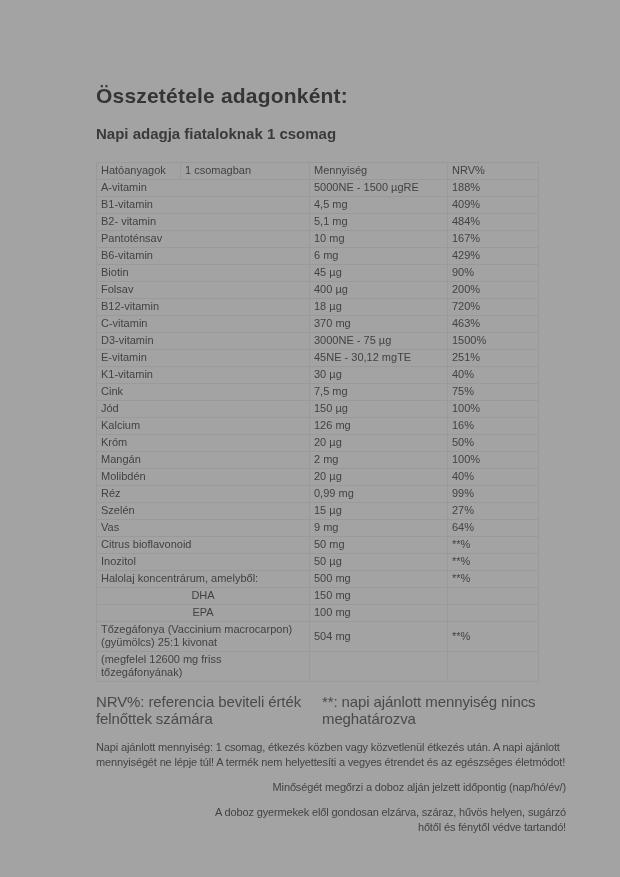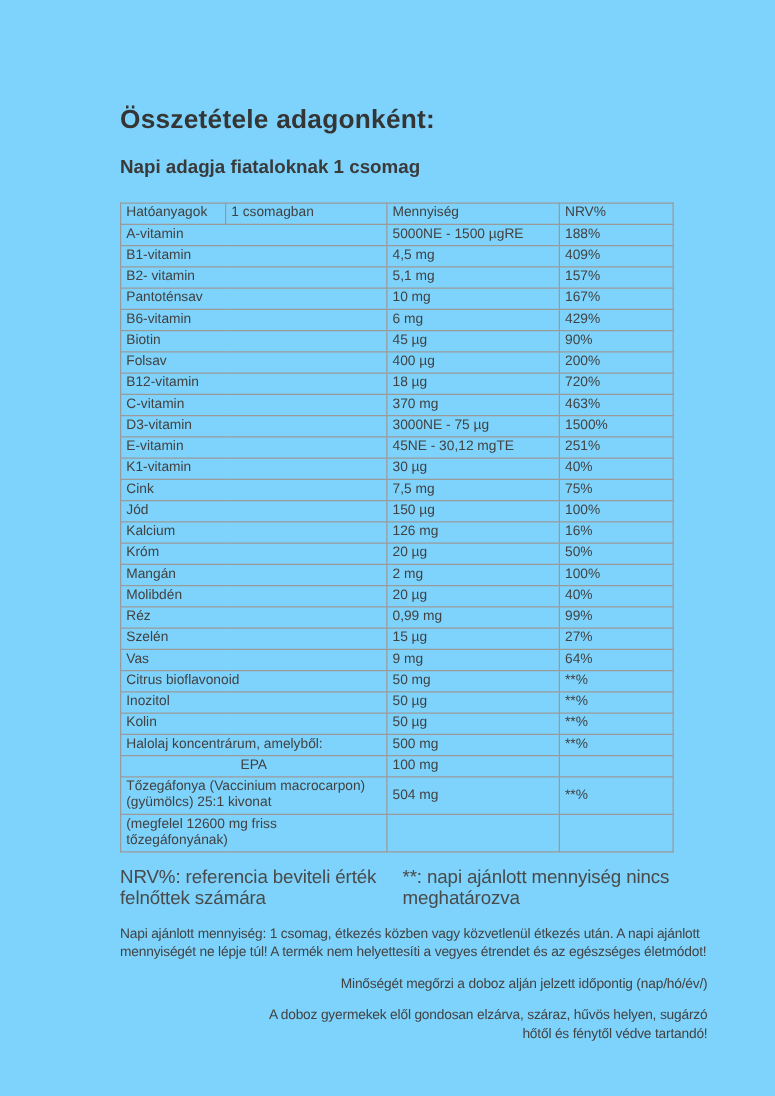--- a/index.html
+++ b/index.html
@@ -6,21 +6,21 @@
   html,body { background:#ffffff; }
   body {
     width:620px; height:877px;
     font-family:"Liberation Sans", sans-serif;
     color:#3d3d3d;
     overflow:hidden;
   }
   .page {
     position:relative;
     width:620px; height:877px;
-    background:#7dd3fc;
+    background:#a3a3a3;
     overflow:hidden;
   }
   .content {
     position:absolute;
     left:96px; top:0;
     width:442px;
   }
   .title {
     margin-top:84px;
     font-size:21px;
@@ -109,21 +109,21 @@
             <td class="c-nrv">188%</td>
           </tr>
           <tr>
             <td colspan="2" class="c-name">B1-vitamin</td>
             <td class="c-amt">4,5 mg</td>
             <td class="c-nrv">409%</td>
           </tr>
           <tr>
             <td colspan="2" class="c-name">B2- vitamin</td>
             <td class="c-amt">5,1 mg</td>
-            <td class="c-nrv">157%</td>
+            <td class="c-nrv">484%</td>
           </tr>
           <tr>
             <td colspan="2" class="c-name">Pantoténsav</td>
             <td class="c-amt">10 mg</td>
             <td class="c-nrv">167%</td>
           </tr>
           <tr>
             <td colspan="2" class="c-name">B6-vitamin</td>
             <td class="c-amt">6 mg</td>
             <td class="c-nrv">429%</td>
@@ -212,28 +212,28 @@
             <td colspan="2" class="c-name">Citrus bioflavonoid</td>
             <td class="c-amt">50 mg</td>
             <td class="c-nrv">**%</td>
           </tr>
           <tr>
             <td colspan="2" class="c-name">Inozitol</td>
             <td class="c-amt">50 µg</td>
             <td class="c-nrv">**%</td>
           </tr>
           <tr>
-            <td colspan="2" class="c-name">Kolin</td>
-            <td class="c-amt">50 µg</td>
-            <td class="c-nrv">**%</td>
-          </tr>
-          <tr>
             <td colspan="2" class="c-name">Halolaj koncentrárum, amelyből:</td>
             <td class="c-amt">500 mg</td>
             <td class="c-nrv">**%</td>
+          </tr>
+          <tr>
+            <td colspan="2" class="c-name center">DHA</td>
+            <td class="c-amt">150 mg</td>
+            <td class="c-nrv"></td>
           </tr>
           <tr>
             <td colspan="2" class="c-name center">EPA</td>
             <td class="c-amt">100 mg</td>
             <td class="c-nrv"></td>
           </tr>
           <tr>
             <td colspan="2" class="c-name">Tőzegáfonya (Vaccinium macrocarpon)
 (gyümölcs) 25:1 kivonat</td>
             <td class="c-amt">504 mg</td>

